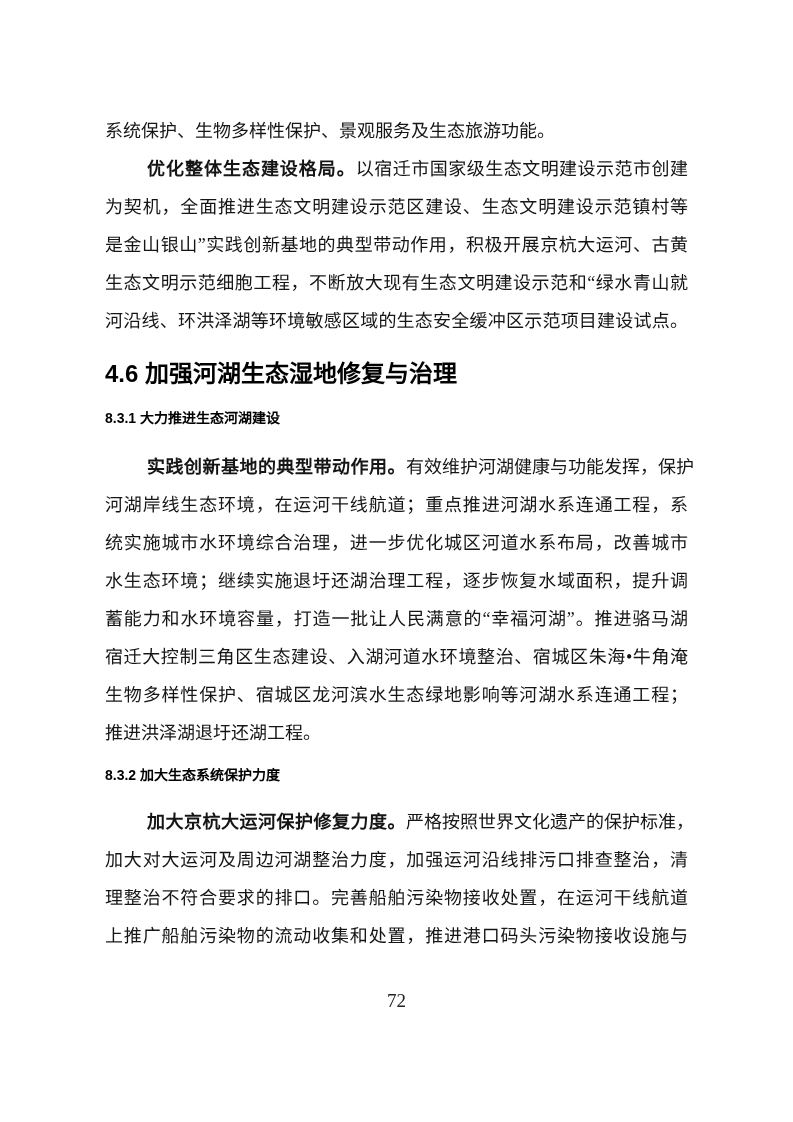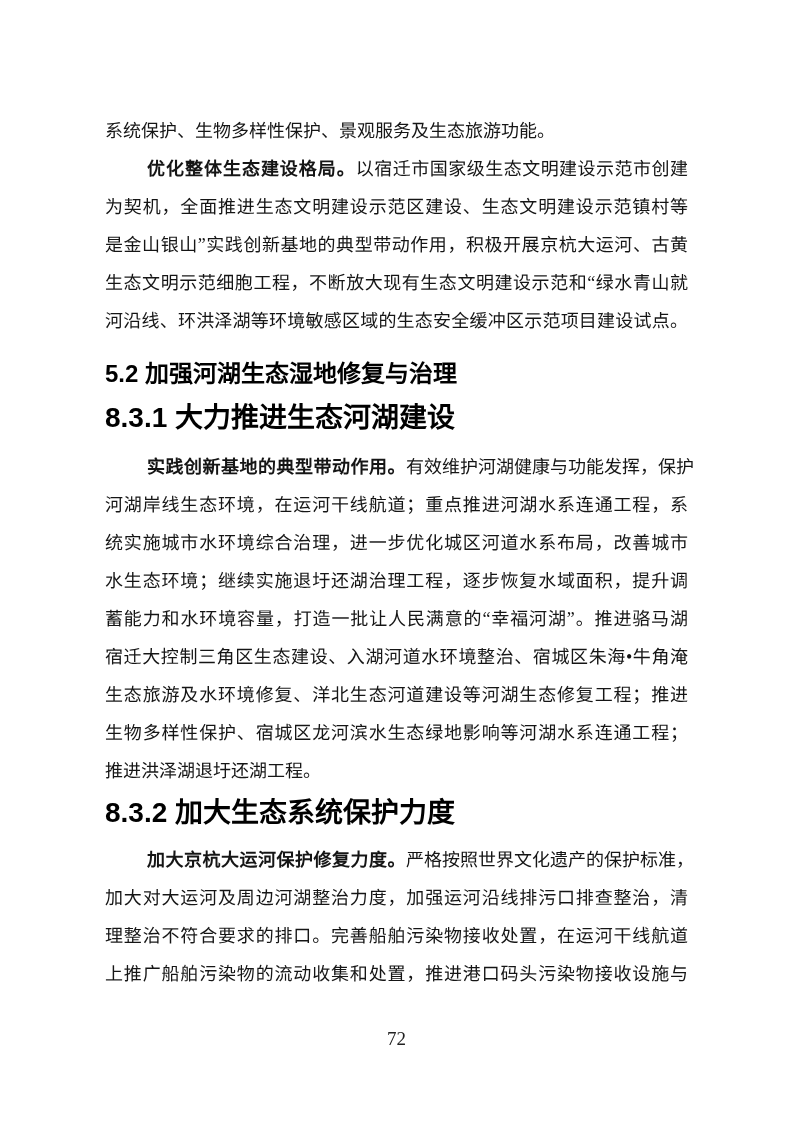--- a/index.html
+++ b/index.html
@@ -38,21 +38,21 @@
     margin: 17px 0 0 0;
     font-family: "Liberation Sans", "DejaVu Sans", sans-serif;
     font-weight: 700;
     font-size: 24px;
     line-height: 34px;
     color: #000000;
   }
   .sub-heading {
     font-family: "Liberation Sans", "DejaVu Sans", sans-serif;
     font-weight: 700;
-    font-size: 28px;
+    font-size: 14px;
     line-height: 30px;
     color: #000000;
   }
   .sub-heading.first-sub { margin: 12px 0 0 0; }
   .sub-heading.second-sub { margin: 8px 0 0 0; }
   .para { margin: 0; }
   .para.restore { margin-top: 15px; }
   .para.canal { margin-top: 13px; }
   .page-footer {
     margin-top: 34px;
@@ -75,34 +75,33 @@
   <div class="para">
     <div class="line first">
       <span class="lead">优化整体生态建设格局。</span><span>以宿迁市国家级生态文明建设示范市创建</span>
     </div>
     <div class="line">为契机，全面推进生态文明建设示范区建设、生态文明建设示范镇村等</div>
     <div class="line">是金山银山”实践创新基地的典型带动作用，积极开展京杭大运河、古黄</div>
     <div class="line">生态文明示范细胞工程，不断放大现有生态文明建设示范和“绿水青山就</div>
     <div class="line">河沿线、环洪泽湖等环境敏感区域的生态安全缓冲区示范项目建设试点。</div>
   </div>
 
-  <div class="sec-heading">5.2 加强河湖生态湿地修复与治理</div>
+  <div class="sec-heading">4.6 加强河湖生态湿地修复与治理</div>
 
   <div class="sub-heading first-sub">8.3.1 大力推进生态河湖建设</div>
 
   <div class="para restore">
     <div class="line first">
       <span class="lead">实践创新基地的典型带动作用。</span><span>有效维护河湖健康与功能发挥，保护</span>
     </div>
     <div class="line">河湖岸线生态环境，在运河干线航道；重点推进河湖水系连通工程，系</div>
     <div class="line">统实施城市水环境综合治理，进一步优化城区河道水系布局，改善城市</div>
     <div class="line">水生态环境；继续实施退圩还湖治理工程，逐步恢复水域面积，提升调</div>
     <div class="line">蓄能力和水环境容量，打造一批让人民满意的“幸福河湖”。推进骆马湖</div>
     <div class="line">宿迁大控制三角区生态建设、入湖河道水环境整治、宿城区朱海•牛角淹</div>
-    <div class="line">生态旅游及水环境修复、洋北生态河道建设等河湖生态修复工程；推进</div>
     <div class="line">生物多样性保护、宿城区龙河滨水生态绿地影响等河湖水系连通工程；</div>
     <div class="line no-stretch">推进洪泽湖退圩还湖工程。</div>
   </div>
 
   <div class="sub-heading second-sub">8.3.2 加大生态系统保护力度</div>
 
   <div class="para canal">
     <div class="line first">
       <span class="lead">加大京杭大运河保护修复力度。</span><span>严格按照世界文化遗产的保护标准，</span>
     </div>

